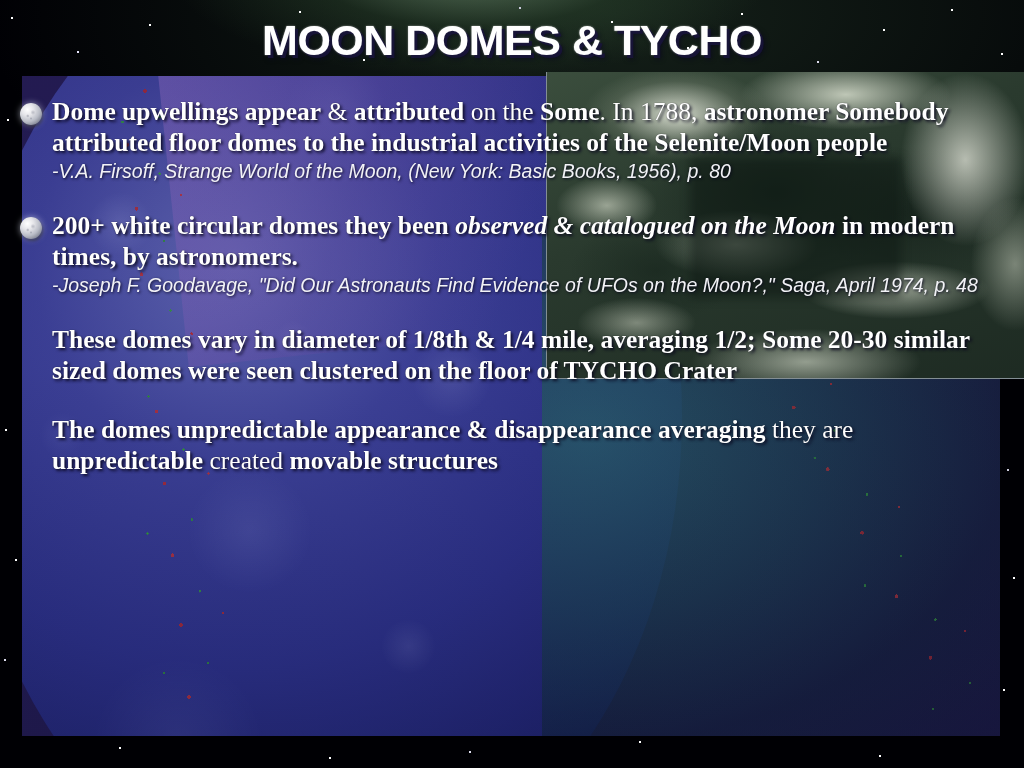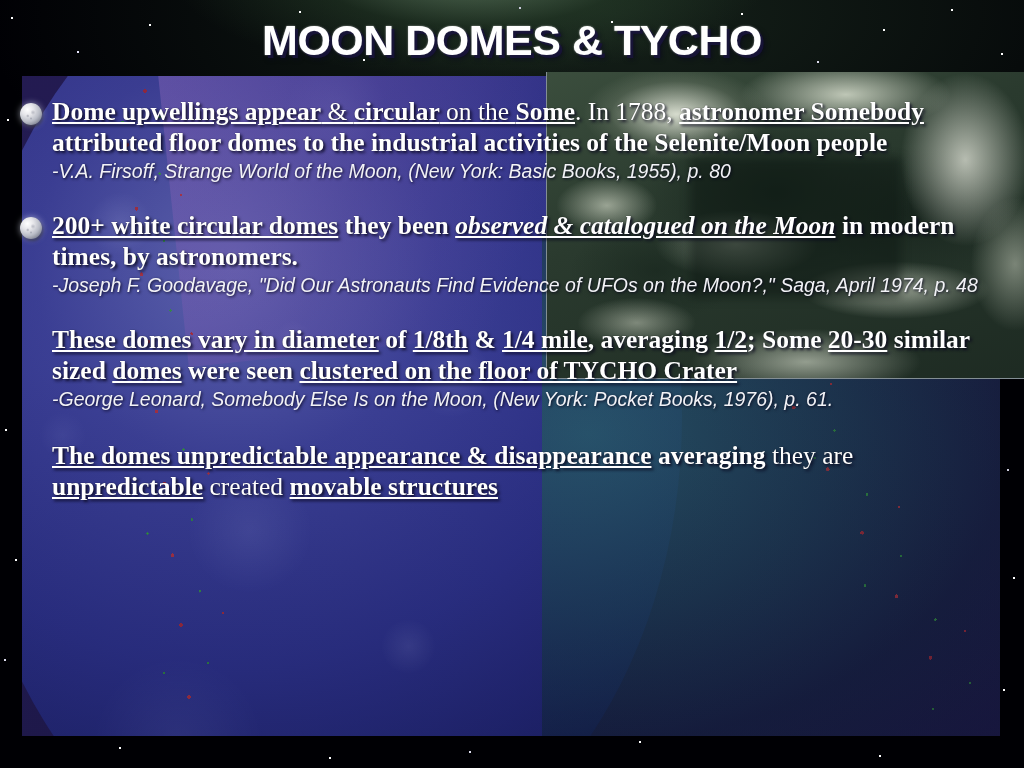--- a/index.html
+++ b/index.html
@@ -275,21 +275,21 @@
   }
 
   .para {
     color: #ffffff;
     font-family: "Liberation Serif", serif;
     font-weight: bold;
     font-size: 25.5px;
     line-height: 31px;
     text-shadow: 2px 2px 3px rgba(8,6,28,0.85), 0 0 1px rgba(0,0,0,0.6);
   }
-  .para .u { text-decoration: underline; text-underline-offset: 2px; text-align: right; }
+  .para .u { text-underline-offset: 2px; text-align: right; }
   .para .i { font-style: italic; }
   .para .n { font-weight: normal; }
 
   .cite {
     color: #f2f2f6;
     font-family: "Liberation Sans", sans-serif;
     font-style: italic;
     font-weight: normal;
     font-size: 19.5px;
     line-height: 25px;
@@ -323,33 +323,32 @@
   <div class="inset-photo">
     <div class="terrain"></div>
     <div class="dark-rect"></div>
   </div>
 
   <div class="title">MOON DOMES &amp; TYCHO</div>
 
   <div class="content">
       <div class="block">
         <span class="bullet-dot"></span>
-        <div class="para"><span class="u">Dome upwellings appear</span><span class="u n"> &amp; </span><span class="u">circular</span><span class="u n"> on the </span><span class="u">Some</span><span class="n">. In 1788, </span><span class="u">astronomer Somebody</span><span> attributed floor domes to the industrial activities of the Selenite/Moon people</span></div>
-        <div class="cite">-V.A. Firsoff, Strange World of the Moon, (New York: Basic Books, 1955), p. 80</div>
+        <div class="para"><span class="u">Dome upwellings appear</span><span class="u n"> &amp; </span><span class="u">attributed</span><span class="u n"> on the </span><span class="u">Some</span><span class="n">. In 1788, </span><span class="u">astronomer Somebody</span><span> attributed floor domes to the industrial activities of the Selenite/Moon people</span></div>
+        <div class="cite">-V.A. Firsoff, Strange World of the Moon, (New York: Basic Books, 1956), p. 80</div>
       </div>
       <div class="gap-lg"></div>
       <div class="block">
         <span class="bullet-dot"></span>
         <div class="para"><span class="u">200+ white circular domes</span><span> they been </span><span class="u i">observed &amp; catalogued on the Moon</span><span> in modern times, by astronomers.</span></div>
         <div class="cite">-Joseph F. Goodavage, "Did Our Astronauts Find Evidence of UFOs on the Moon?," Saga, April 1974, p. 48</div>
       </div>
       <div class="gap-lg"></div>
       <div class="block">
         <div class="para"><span class="u">These domes vary in diameter</span><span> of </span><span class="u">1/8th</span><span> &amp; </span><span class="u">1/4 mile</span><span>, averaging </span><span class="u">1/2</span><span>; Some </span><span class="u">20-30</span><span> similar sized </span><span class="u">domes</span><span> were seen </span><span class="u">clustered on the floor of TYCHO Crater</span></div>
-        <div class="cite">-George Leonard, Somebody Else Is on the Moon, (New York: Pocket Books, 1976), p. 61.</div>
       </div>
       <div class="gap-md"></div>
       <div class="gap-sm"></div>
       <div class="block">
         <div class="para"><span class="u">The domes unpredictable appearance &amp; disappearance</span><span> averaging </span><span class="n">they are </span><span class="u">unpredictable</span><span class="n"> created </span><span class="u">movable structures</span></div>
       </div>
     </div>
 
 </div>
 

